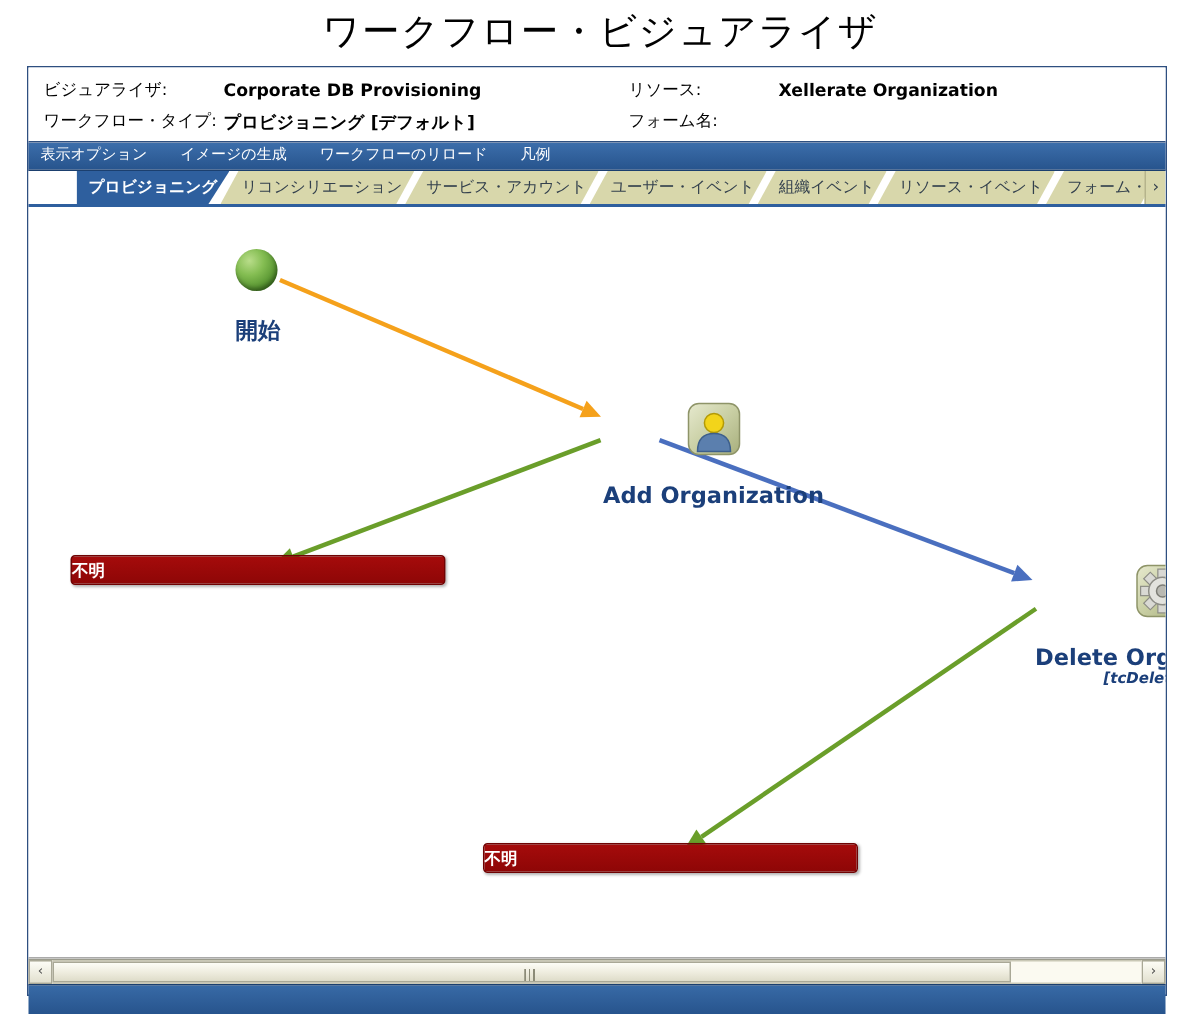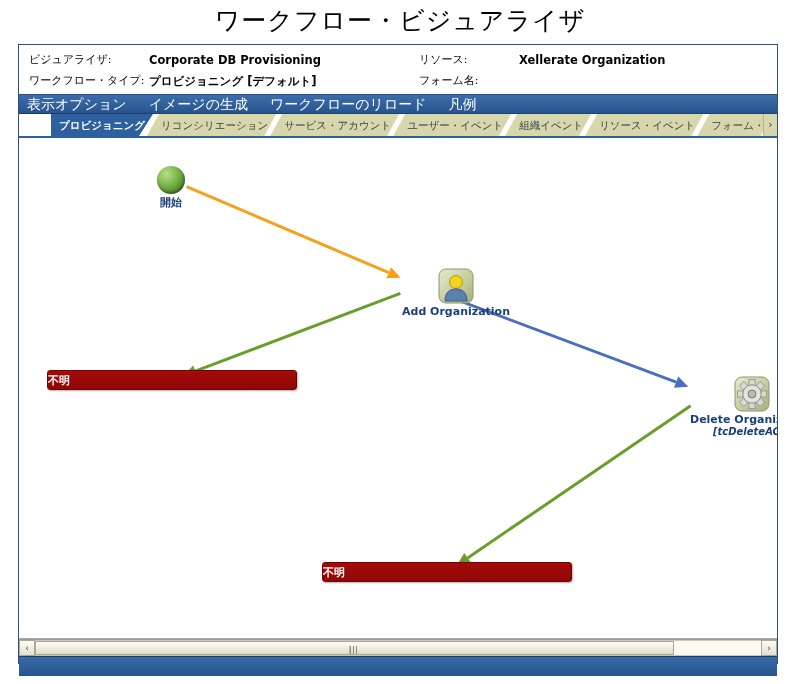--- a/index.html
+++ b/index.html
@@ -81,21 +81,21 @@
     height: 18px;
     background: #2e5f9e;
     background: linear-gradient(#3c6eab, #27548d);
     display: flex;
     align-items: center;
     padding-left: 8px;
     border-bottom: 1px solid #1b3f6e;
   }
   .menu-item {
     color: #ffffff;
-    font-size: 14px;
+    font-size: 10px;
     font-family: "DejaVu Sans", sans-serif;
     margin-right: 22px;
     cursor: pointer;
     line-height: 18px;
     white-space: nowrap;
   }
 
   
   .tab-strip {
     position: relative;
@@ -164,26 +164,26 @@
     top: 0;
   }
 
   
   .node {
     position: absolute;
     text-align: center;
     cursor: pointer;
   }
   .node-label {
-    font-size: 11px;
+    font-size: 15px;
     font-weight: bold;
     color: #1b3f7a;
     font-family: "DejaVu Sans", sans-serif;
     white-space: nowrap;
-    margin-top: 1px;
+    margin-top: 17px;
   }
   .node-sublabel {
     font-size: 10px;
     font-weight: bold;
     font-style: italic;
     color: #1b3f7a;
     font-family: "DejaVu Sans", sans-serif;
     white-space: nowrap;
   }
   .node-icon { display: block; margin: 0 auto; }

